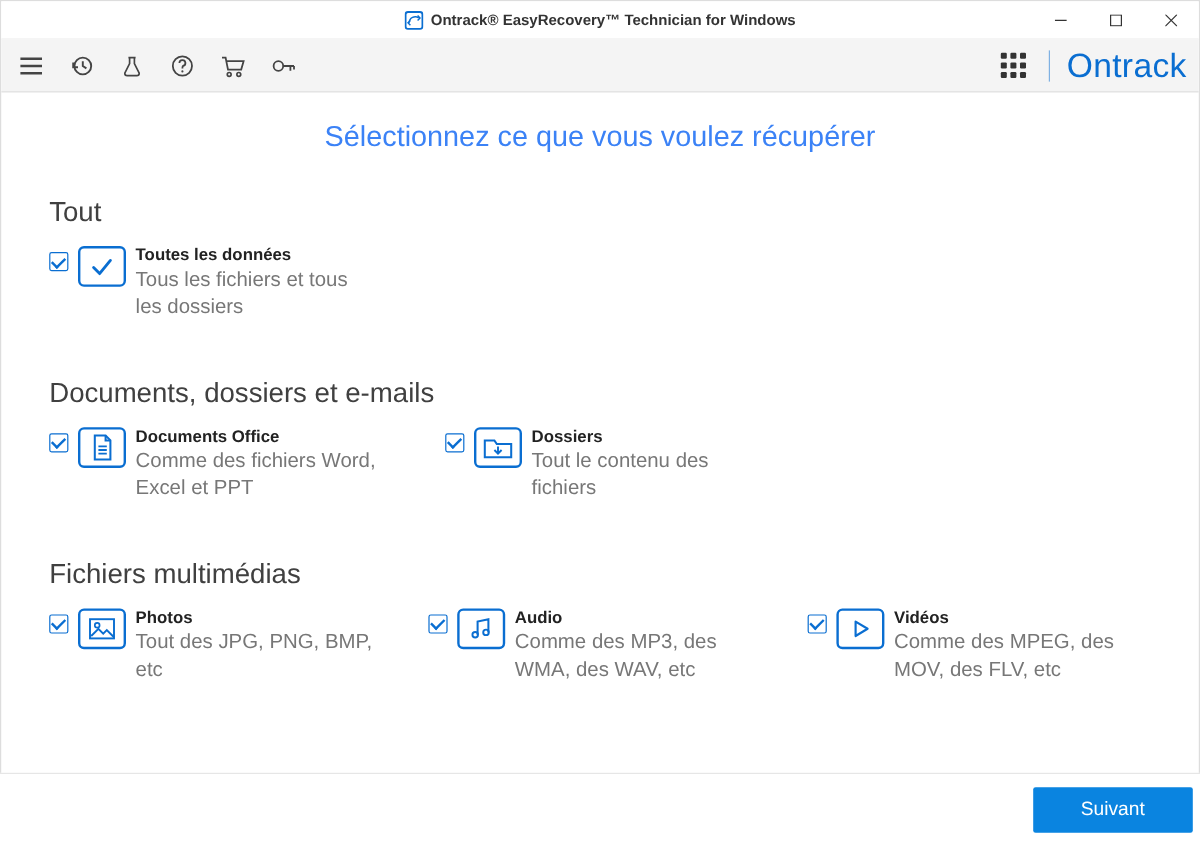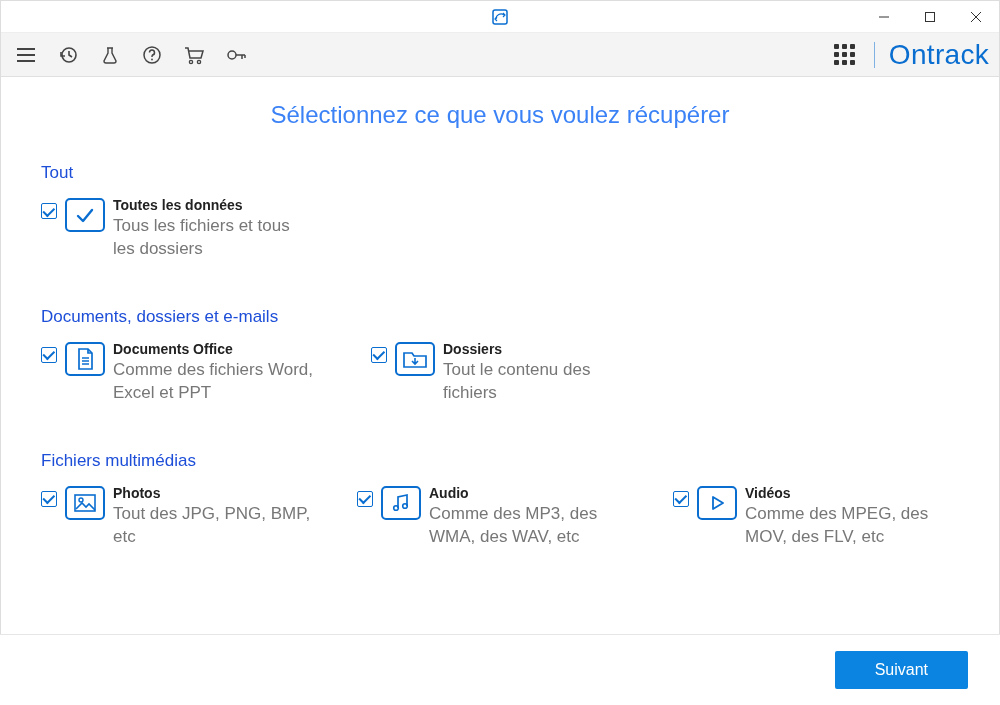--- a/index.html
+++ b/index.html
@@ -86,22 +86,22 @@
     padding: 24px 40px 0 40px;
   }
   .page-title {
     text-align:center;
     font-size: 24px;
     font-weight: 400;
     color:#3b82f6;
     margin-bottom: 34px;
   }
   .section-heading {
-    font-size: 17px;
-    color:#1d4ed8;
+    font-size: 23px;
+    color:#404040;
     font-weight:400;
     margin: 10px 0 14px 0;
   }
   .options-row {
     display:flex;
     gap: 30px;
     margin-bottom: 46px;
   }
   .option {
     display:flex;
@@ -134,26 +134,26 @@
     flex-shrink:0;
     margin-top:1px;
   }
   .option .texts { padding-top:0px; }
   .option .label { font-weight:600; font-size:14px; color:#222;}
   .option .desc { font-size:17px; color:#777; margin-top:2px; max-width:200px; line-height:1.35;}
   
   .footer {
     position:absolute;
     bottom:0; left:0; right:0;
-    height:71px;
+    height:61px;
     border-top:1px solid #e6e6e6;
     display:flex;
     align-items:center;
     justify-content:flex-end;
-    padding:0 32px;
+    padding:0 6px;
     background:#fff;
   }
   .next-btn {
     background:#0a84e0;
     color:#fff;
     border:none;
     font-size:16px;
     padding: 10px 40px;
     border-radius:2px;
     cursor:pointer;
@@ -164,20 +164,21 @@
 
 <div class="titlebar">
   <div class="title-wrap">
     <span class="title-icon">
       <svg width="16" height="16" viewBox="0 0 16 16">
           <rect x="1" y="1" width="14" height="14" rx="2" fill="none" stroke="#0a6ed1" stroke-width="1.5"></rect>
           <path d="M5 8 L3 10 L5 12 M11 4 L13 6 L11 8" stroke="#0a6ed1" stroke-width="1.2" fill="none"></path>
           <path d="M4 10 A5 5 0 0 1 12 6" stroke="#0a6ed1" stroke-width="1.2" fill="none"></path>
         </svg>
     </span>
+    <span>Ontrack® EasyRecovery™ Technician for Windows</span>
   </div>
   <div class="window-controls">
     <div class="wc">
         <svg width="10" height="10">
           <line x1="0" y1="5" x2="10" y2="5" stroke="#333" stroke-width="1"></line>
         </svg>
       </div>
     <div class="wc">
         <svg width="10" height="10">
           <rect x="0.5" y="0.5" width="9" height="9" fill="none" stroke="#333" stroke-width="1"></rect>

